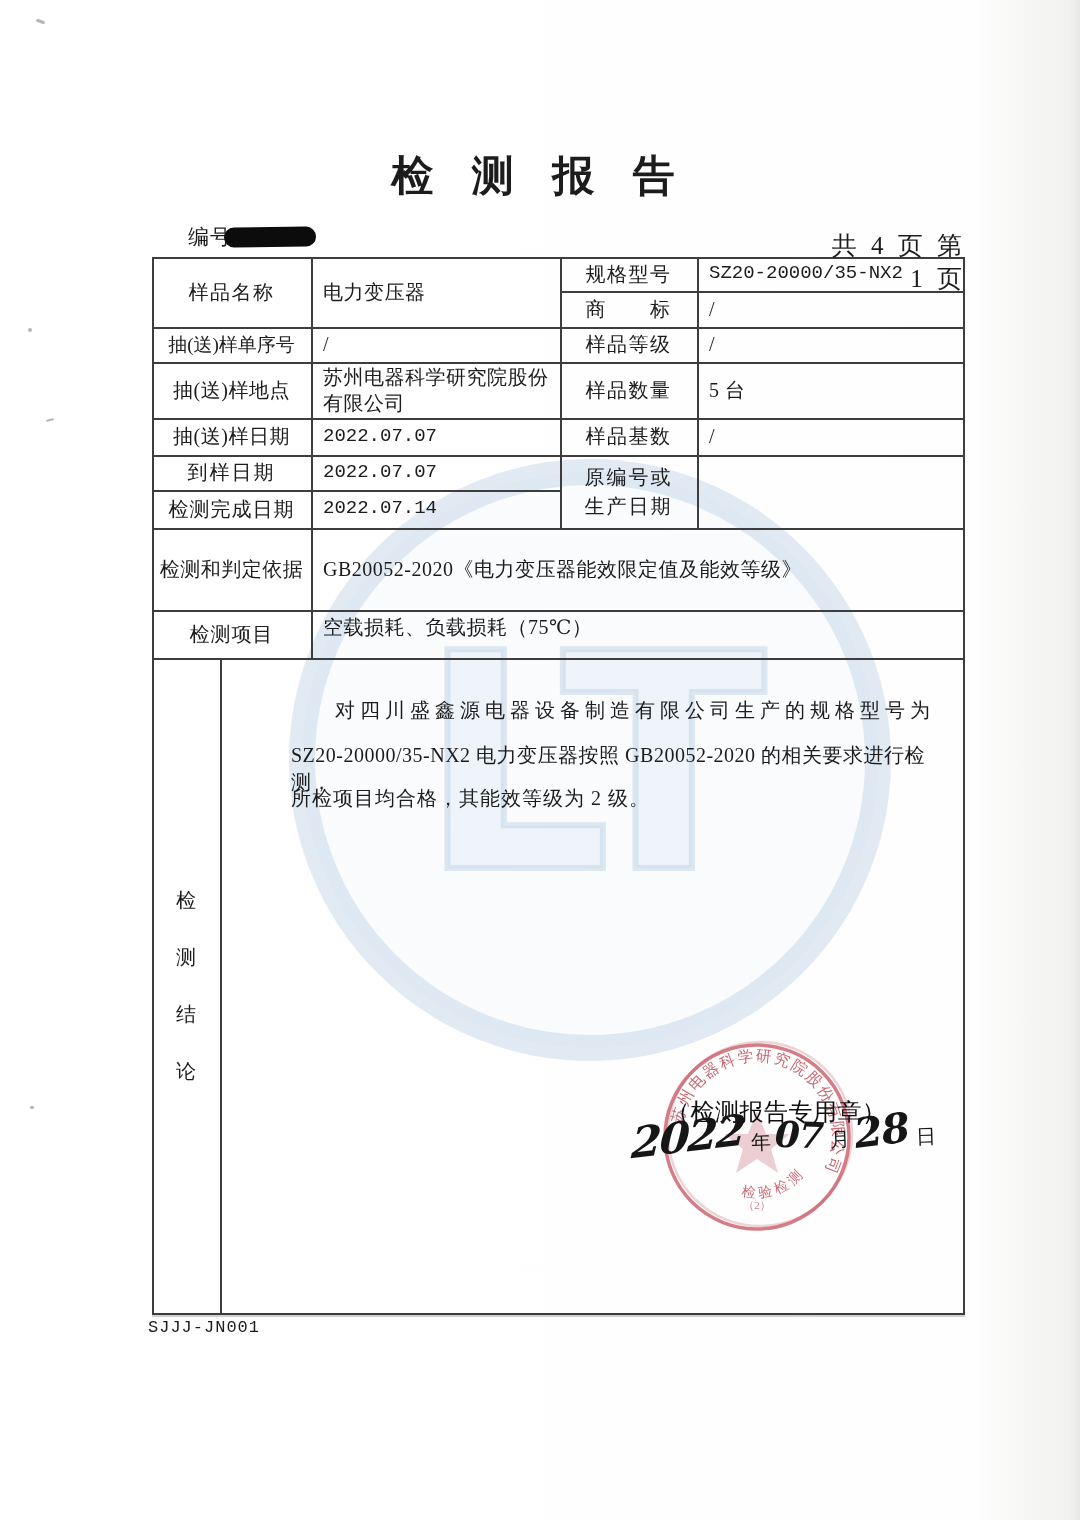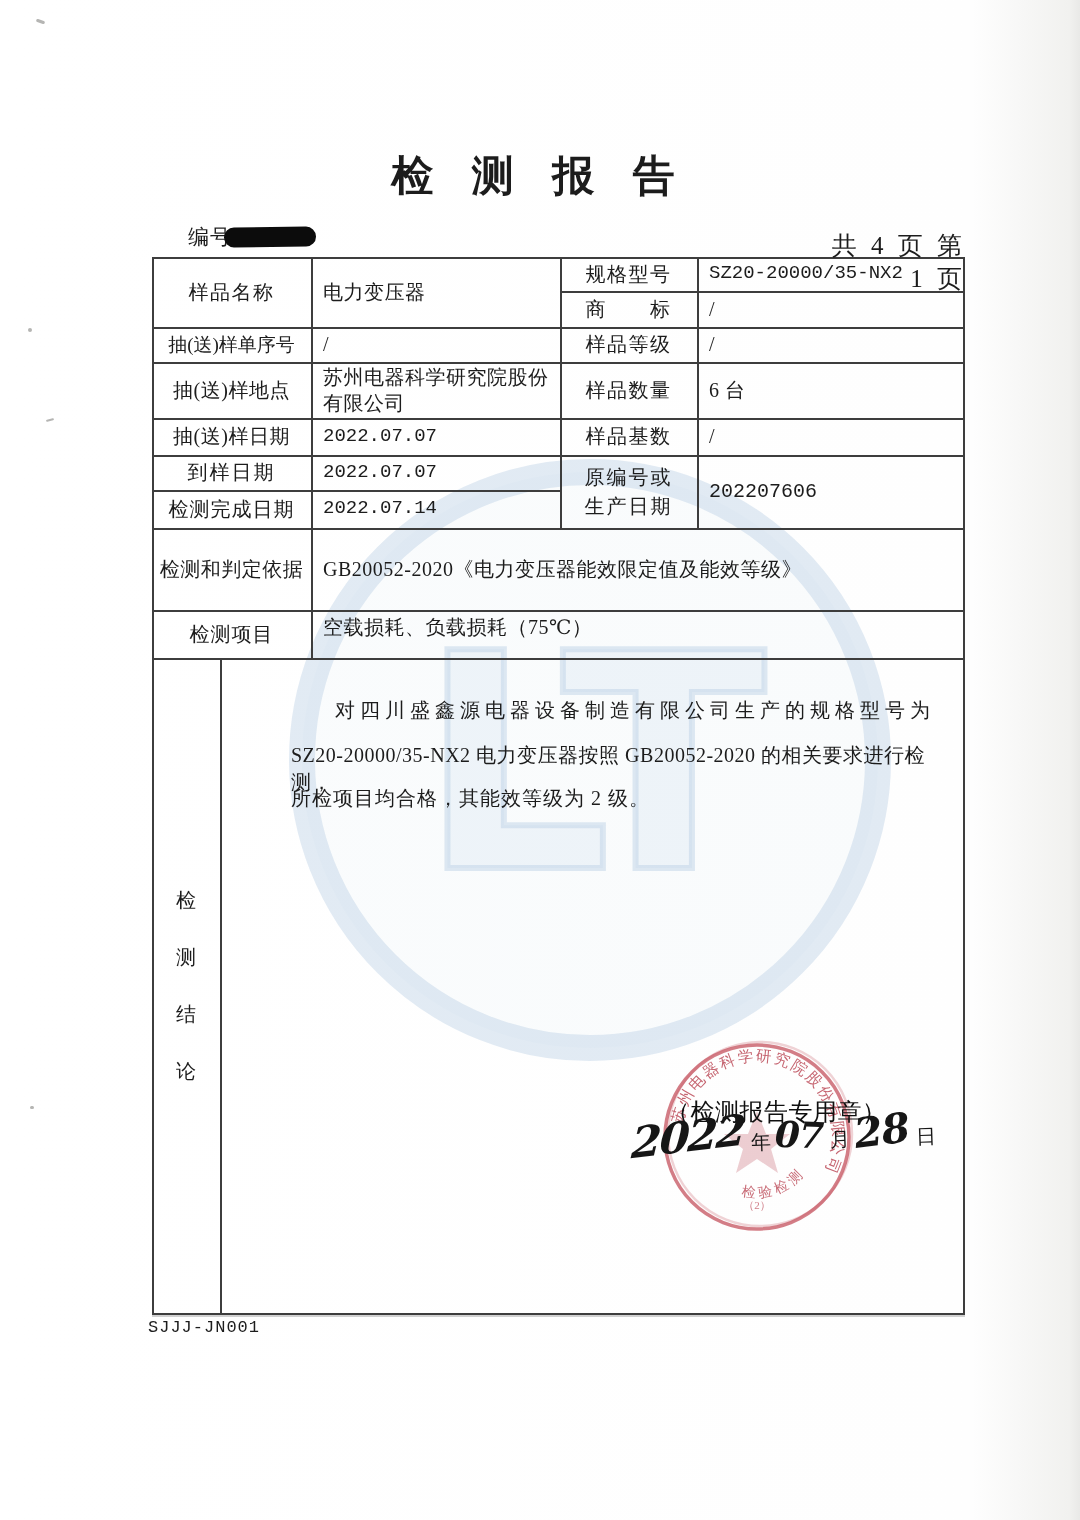--- a/index.html
+++ b/index.html
@@ -108,26 +108,25 @@
   <div class="cell lab" style="left:152px;top:490px;width:159px;height:38px;letter-spacing:1px;">检测完成日期</div>
   <div class="cell val mono" style="left:311px;top:490px;width:286px;height:38px;">2022.07.14</div>
 
   <div class="cell lab" style="left:560px;top:257px;width:137px;height:34px;">规格型号</div>
   <div class="cell val mono" style="left:697px;top:257px;width:266px;height:34px;">SZ20-20000/35-NX2</div>
   <div class="cell lab" style="left:560px;top:291px;width:137px;height:36px;">商　　标</div>
   <div class="cell val" style="left:697px;top:291px;width:266px;height:36px;">/</div>
   <div class="cell lab" style="left:560px;top:327px;width:137px;height:35px;">样品等级</div>
   <div class="cell val" style="left:697px;top:327px;width:266px;height:35px;">/</div>
   <div class="cell lab" style="left:560px;top:362px;width:137px;height:56px;">样品数量</div>
-  <div class="cell val" style="left:697px;top:362px;width:266px;height:56px;">6 台</div>
+  <div class="cell val" style="left:697px;top:362px;width:266px;height:56px;">5 台</div>
   <div class="cell lab" style="left:560px;top:418px;width:137px;height:37px;">样品基数</div>
   <div class="cell val" style="left:697px;top:418px;width:266px;height:37px;">/</div>
   <div class="cell lab pre" style="left:560px;top:455px;width:137px;height:73px;line-height:29px;letter-spacing:2px;">原编号或
 生产日期</div>
-  <div class="cell val mono" style="left:697px;top:455px;width:266px;height:73px;font-size:20px;">202207606</div>
 
   <div class="cell lab" style="left:152px;top:528px;width:159px;height:82px;letter-spacing:0.5px;text-align:right;">检测和判定依据</div>
   <div class="cell val" style="left:311px;top:528px;width:652px;height:82px;letter-spacing:0.5px;">GB20052-2020《电力变压器能效限定值及能效等级》</div>
   <div class="cell lab" style="left:152px;top:610px;width:159px;height:48px;letter-spacing:1px;">检测项目</div>
   <div class="cell val" style="left:311px;top:610px;width:652px;height:35px;letter-spacing:0.5px;">空载损耗、负载损耗（75℃）</div>
 
   <div class="v-label">
     <span class="pre">检
 测
 结

